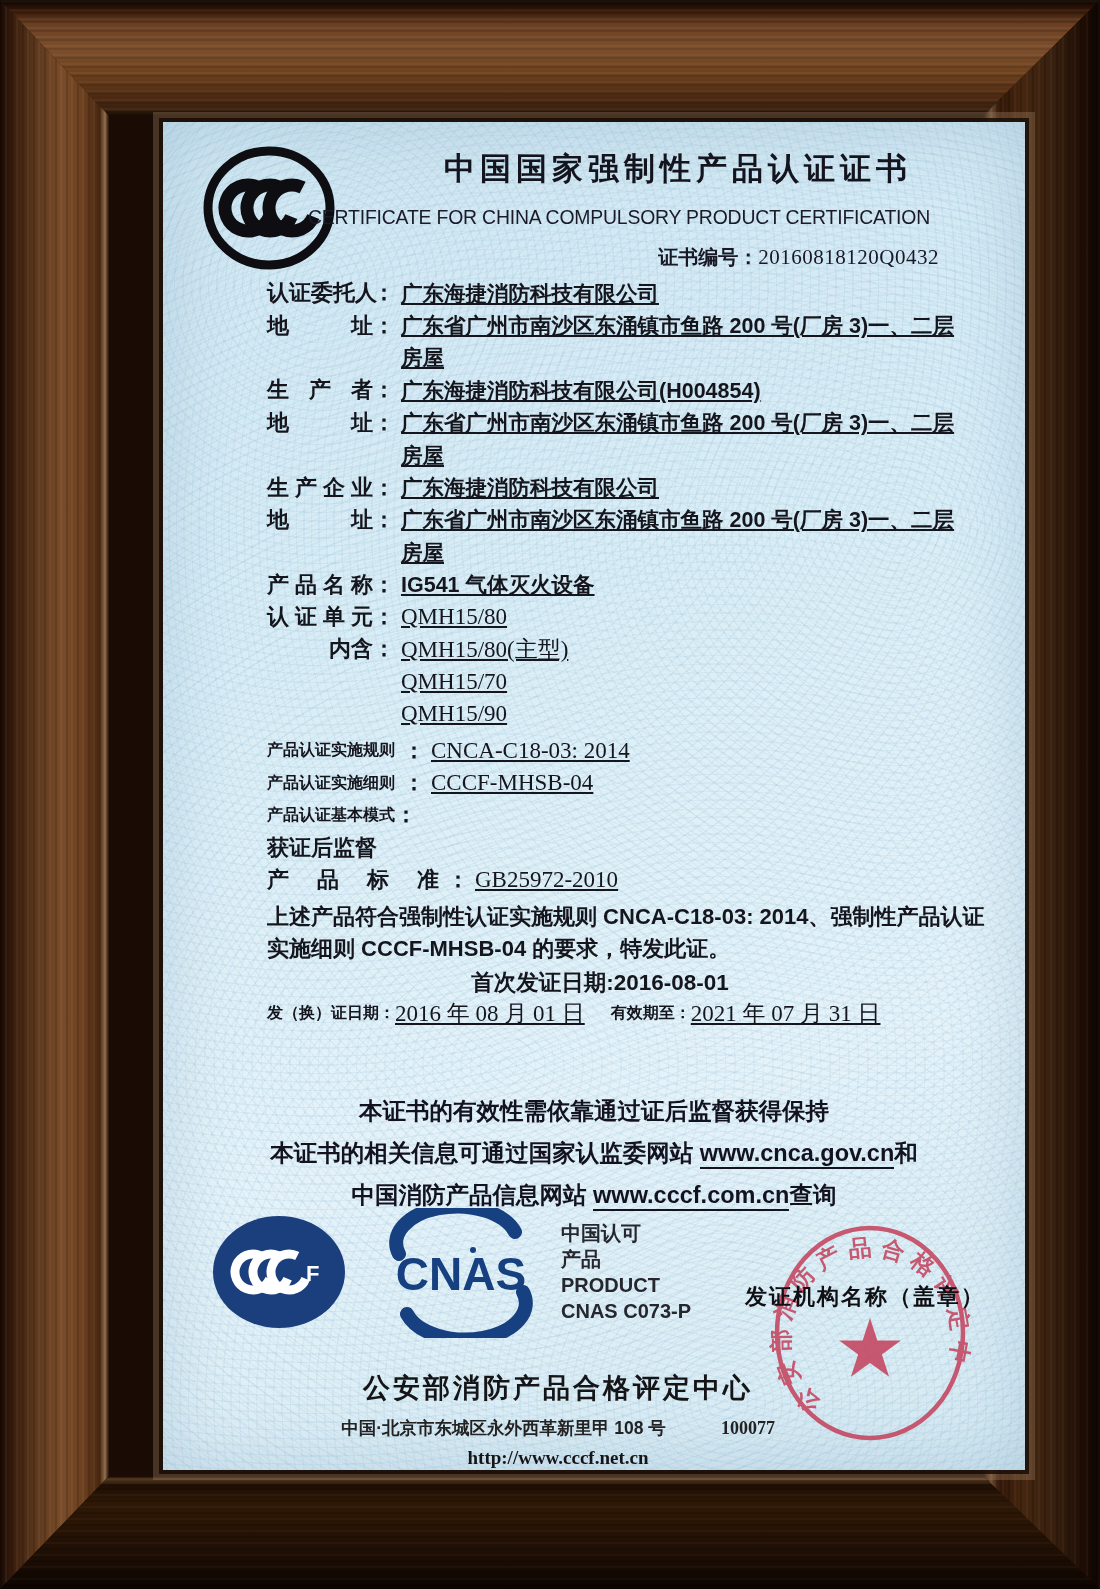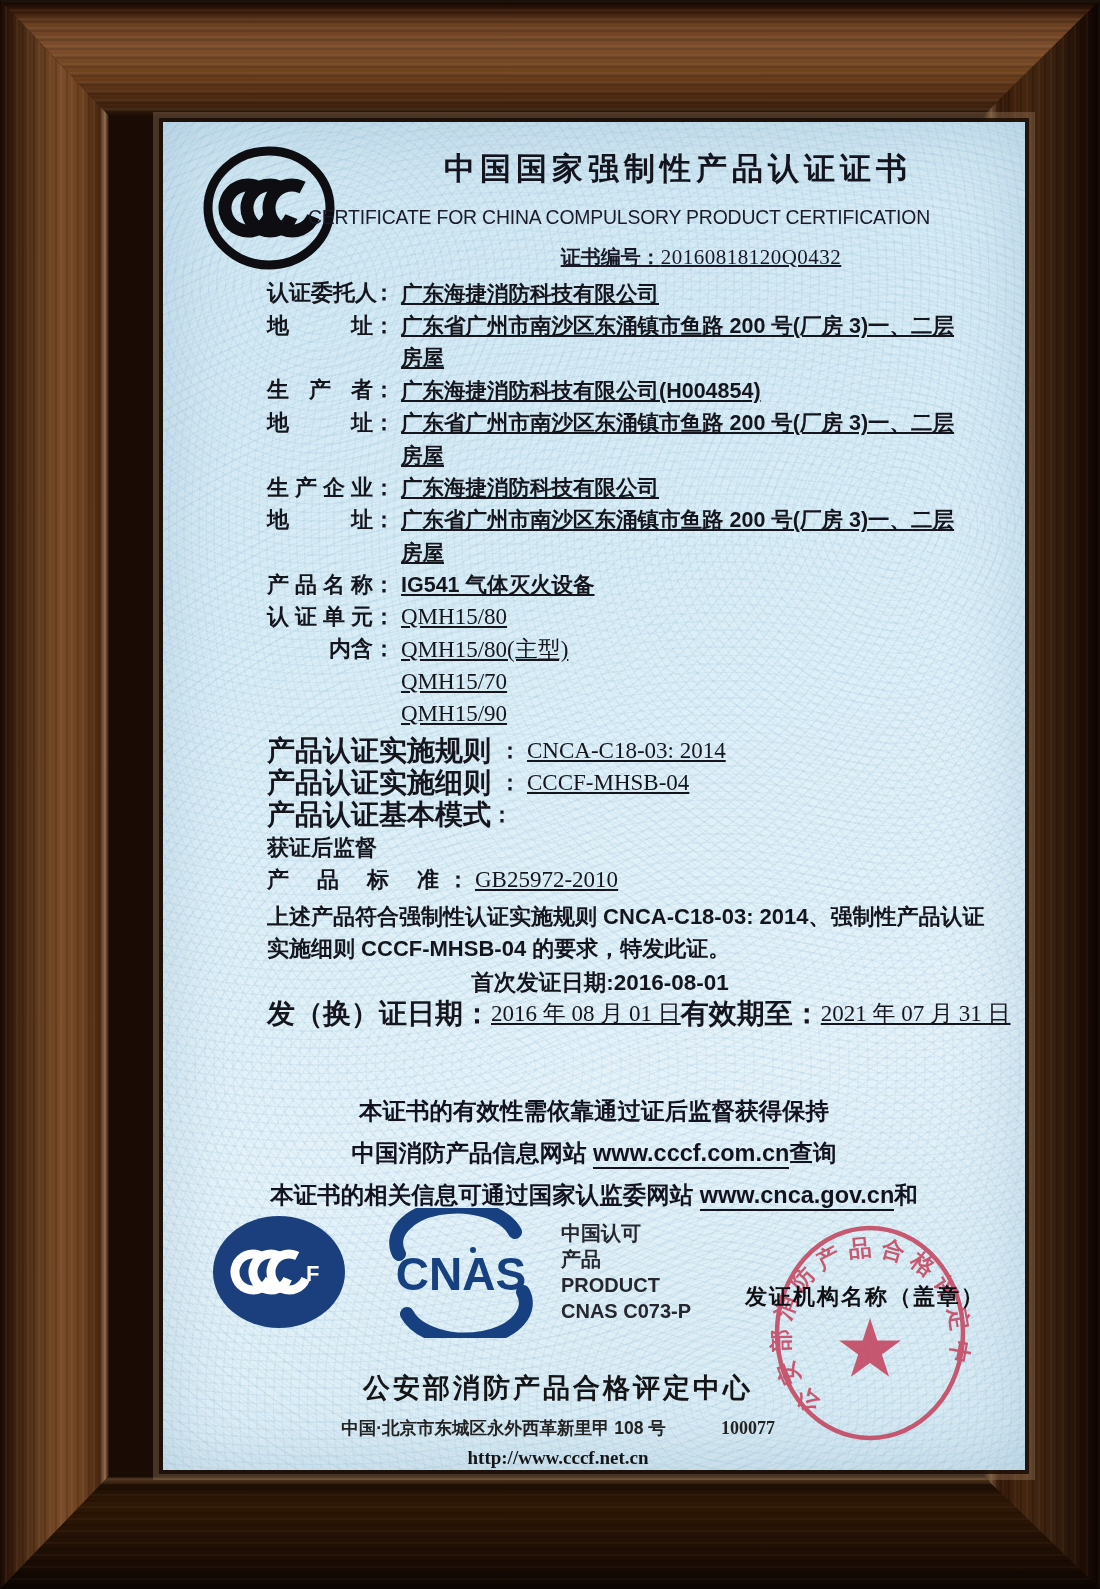--- a/index.html
+++ b/index.html
@@ -33,31 +33,31 @@
       repeating-radial-gradient(circle at 85% 30%, rgba(255,255,255,0) 0 6px, rgba(130,175,205,.11) 6px 7.5px),
       repeating-radial-gradient(circle at 40% 70%, rgba(255,255,255,0) 0 8px, rgba(135,180,210,.10) 8px 9.5px),
       repeating-radial-gradient(circle at 65% 95%, rgba(255,255,255,0) 0 7px, rgba(135,180,210,.12) 7px 8.5px);}
   .paper *{position:relative;}
   
   .ccc-logo{position:absolute;left:26px;top:24px;}
   .title-cn{position:absolute;left:176px;right:8px;top:26px;text-align:center;
     font-size:31px;font-weight:700;letter-spacing:5px;color:#14141f;}
   .title-en{position:absolute;left:56px;right:6px;top:84px;text-align:center;
     font-size:20px;font-weight:500;letter-spacing:-0.2px;color:#1a1a28;transform:scaleX(.97);}
-  .certno{position:absolute;left:300px;right:86px;top:122px;text-align:center;
-    font-size:20px;color:#181826;font-weight:600;text-decoration:underline;}
+  .certno{position:absolute;left:300px;right:86px;top:122px;text-align:right;
+    font-size:20px;color:#181826;font-weight:600;}
   .certno .num{font-family:"Liberation Serif","DejaVu Serif",serif;font-weight:500;font-size:21px;letter-spacing:.5px;}
   
   .rows{position:absolute;left:104px;right:16px;top:155px;color:#15151d;}
   .row{display:flex;align-items:center;height:32.4px;white-space:nowrap;}
   .row.mt{margin-top:4px;}
   .lbl{display:inline-block;width:106px;font-weight:700;font-size:22px;
        text-align:justify;text-align-last:justify;}
   .lbl.right{text-align:right;text-align-last:right;}
-  .lblw{font-weight:700;font-size:28px;}
+  .lblw{font-weight:700;font-size:16px;}
   .lblwj{display:inline-block;width:172px;font-weight:700;font-size:22px;
        text-align:justify;text-align-last:justify;}
   .colon{font-weight:700;font-size:22px;margin-right:6px;}
   .colon.sp{margin-left:8px;}
   .val{font-size:21.5px;font-weight:600;color:#15151d;text-decoration:underline;}
   .val.serif{font-family:"Liberation Serif","DejaVu Serif",serif;font-size:23px;font-weight:500;}
   .cont{padding-left:134px;}
   .plain{font-size:22px;font-weight:700;}
   .center-row{justify-content:center;padding-right:76px;font-size:22.5px;font-weight:700;align-items:flex-end;}
   .gap{display:inline-block;width:26px;}
@@ -199,22 +199,22 @@
         <span class="lblw">发（换）证日期：</span>
           <span class="val serif">2016 年 08 月 01 日</span>
         <span class="gap"></span>
         <span class="lblw">有效期至：</span>
           <span class="val serif">2021 年 07 月 31 日</span>
       </div>
     </div>
 
     <div class="notices">
       <div class="nline">本证书的有效性需依靠通过证后监督获得保持</div>
+      <div class="nline"><span>本证书的相关信息可通过国家认监委网站 </span><span class="u">www.cnca.gov.cn</span><span>和</span></div>
       <div class="nline"><span>中国消防产品信息网站 </span><span class="u">www.cccf.com.cn</span><span>查询</span></div>
-      <div class="nline"><span>本证书的相关信息可通过国家认监委网站 </span><span class="u">www.cnca.gov.cn</span><span>和</span></div>
     </div>
 
     <svg class="cccf-logo" width="140" height="118" viewBox="0 0 140 118">
       <ellipse cx="70" cy="58" rx="66" ry="56" fill="#1b3e7d"></ellipse>
       <g fill="none" stroke="#ffffff" stroke-width="9">
         <circle cx="44" cy="58" r="18" stroke-dasharray="86 28" transform="rotate(22 44 58)"></circle>
         <circle cx="62" cy="58" r="18" stroke-dasharray="86 28" transform="rotate(22 62 58)"></circle>
         <circle cx="80" cy="58" r="18" stroke-dasharray="86 28" transform="rotate(22 80 58)"></circle>
       </g>
       <text x="97" y="67" font-size="22" font-weight="bold" fill="#ffffff" font-family="Liberation Sans, sans-serif">F</text>

